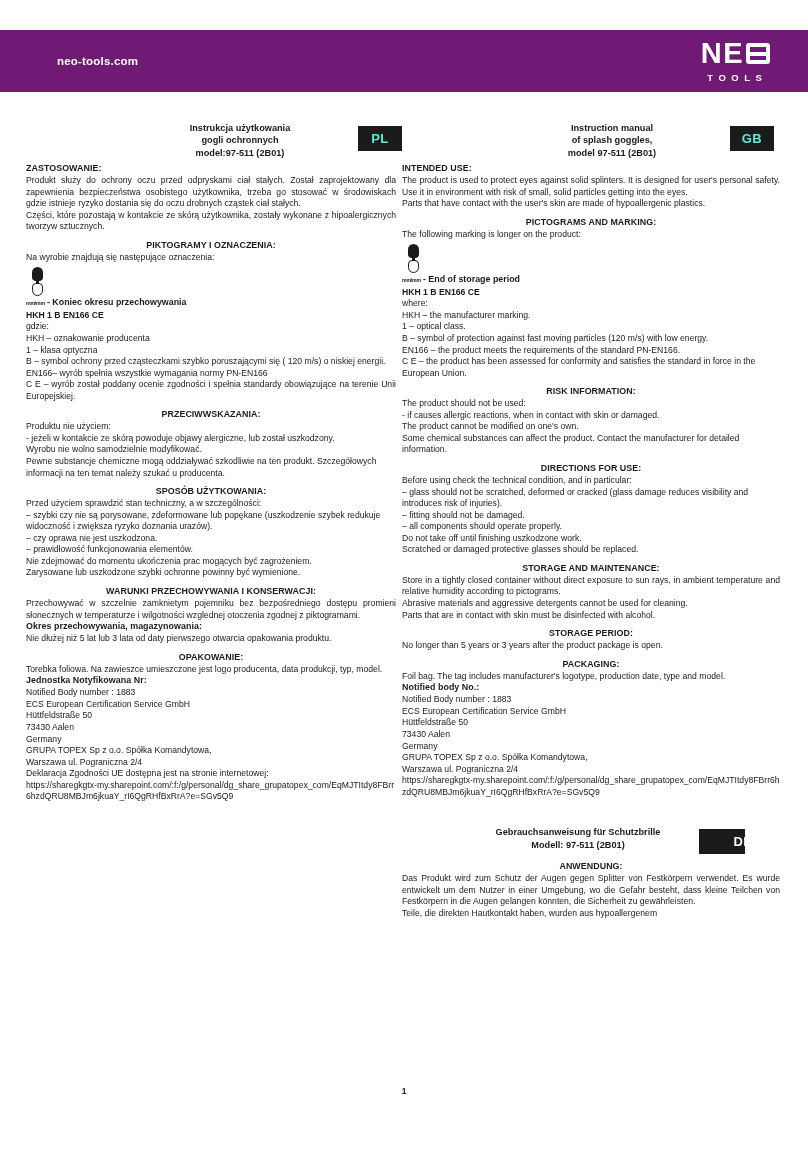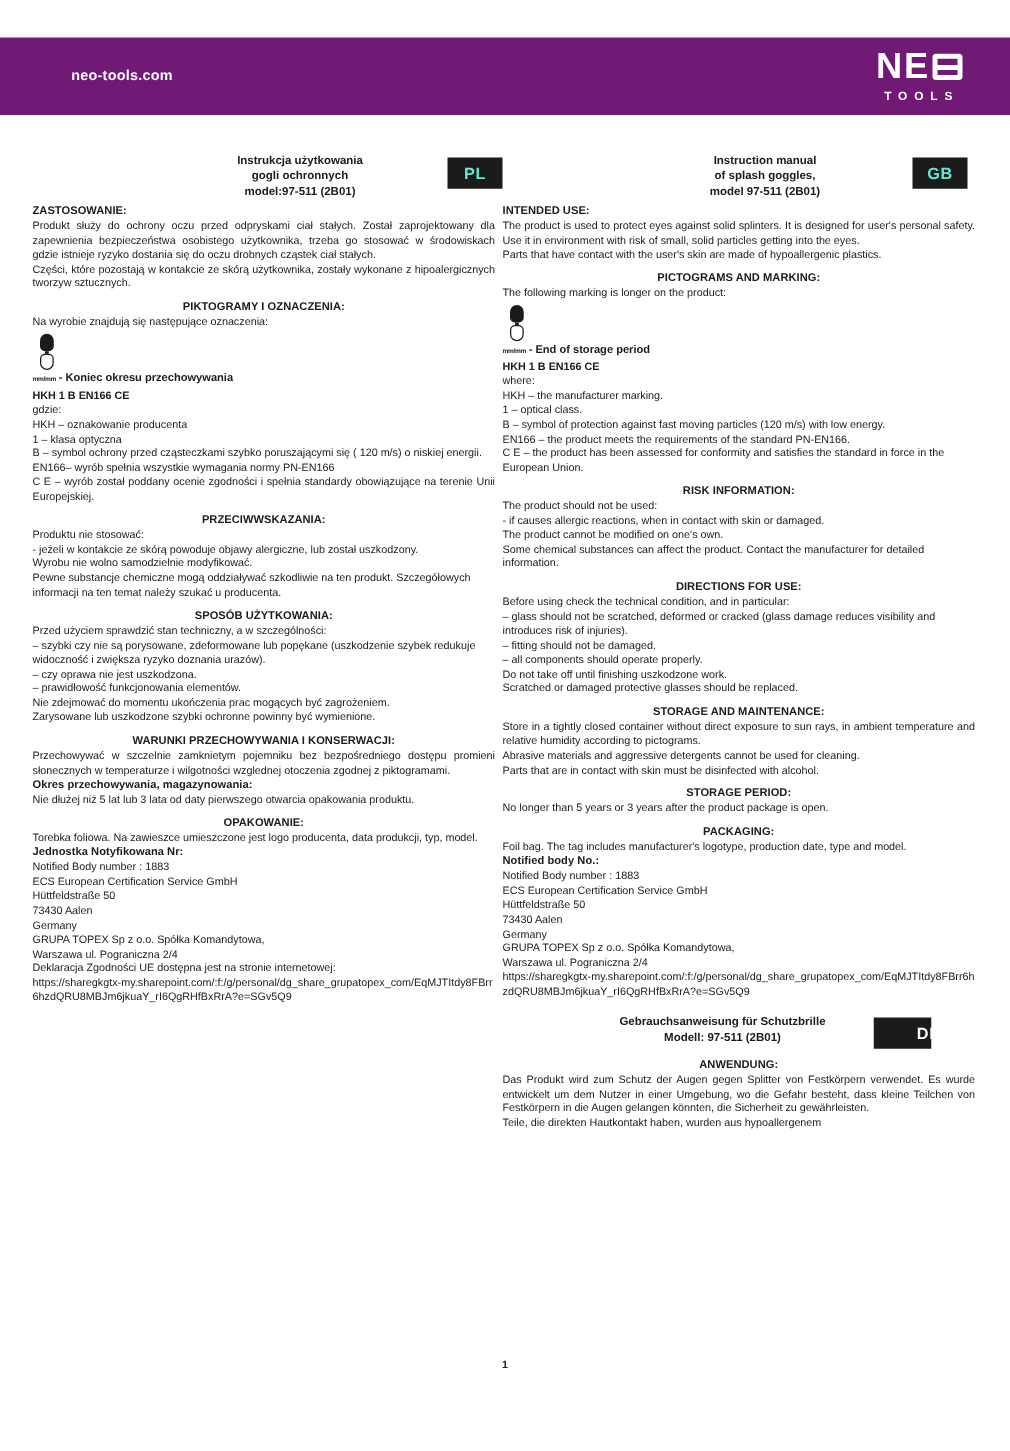--- a/index.html
+++ b/index.html
@@ -96,21 +96,21 @@
   }
   .picto-caption-row { display:flex; align-items:baseline; margin-top:1px; }
   .picto-mm {
     font-size:5.2px; font-weight:bold; letter-spacing:-0.2px;
     color:#1b1b1b; margin-right:2px;
   }
   .picto-label { font-size:8.9px; font-weight:bold; }
 
   
   .de-header {
-    margin-top:12px; display:flex; align-items:flex-start;
+    margin-top:28px; display:flex; align-items:flex-start;
     justify-content:center; padding-left:30px;
   }
   .de-title {
     text-align:center; font-size:9.2px; font-weight:bold;
     line-height:12.3px; width:222px;
   }
   .de-badge {
     width:46px; height:25px; background:#1b1b1b; color:#ffffff;
     font-size:13px; font-weight:bold; letter-spacing:0.5px;
     display:flex; align-items:center; justify-content:center;
@@ -179,21 +179,21 @@
 
   <p class="para bold-line">HKH 1 B EN166 CE</p>
   <p class="para left-al">gdzie:</p>
   <p class="para left-al">HKH – oznakowanie producenta</p>
   <p class="para left-al">1 – klasa optyczna</p>
   <p class="para">B – symbol ochrony przed cząsteczkami szybko poruszającymi się ( 120 m/s) o niskiej energii.</p>
   <p class="para left-al">EN166– wyrób spełnia wszystkie wymagania normy PN-EN166</p>
   <p class="para">C E – wyrób został poddany ocenie zgodności i spełnia standardy obowiązujące na terenie Unii Europejskiej.</p>
 
   <h3 class="sec gap">PRZECIWWSKAZANIA:</h3>
-  <p class="para left-al">Produktu nie stosować:</p>
+  <p class="para left-al">Produktu nie użyciem:</p>
   <p class="para">- jeżeli w kontakcie ze skórą powoduje objawy alergiczne, lub został uszkodzony.</p>
   <p class="para left-al">Wyrobu nie wolno samodzielnie modyfikować.</p>
   <p class="para left-al">Pewne substancje chemiczne mogą oddziaływać szkodliwie na ten produkt. Szczegółowych informacji na ten temat należy szukać u producenta.</p>
 
   <h3 class="sec gap">SPOSÓB UŻYTKOWANIA:</h3>
   <p class="para left-al">Przed użyciem sprawdzić stan techniczny, a w szczególności:</p>
   <p class="para left-al">– szybki czy nie są porysowane, zdeformowane lub popękane (uszkodzenie szybek redukuje widoczność i zwiększa ryzyko doznania urazów).</p>
   <p class="para left-al">– czy oprawa nie jest uszkodzona.</p>
   <p class="para left-al">– prawidłowość funkcjonowania elementów.</p>
   <p class="para left-al">Nie zdejmować do momentu ukończenia prac mogących być zagrożeniem.</p>

